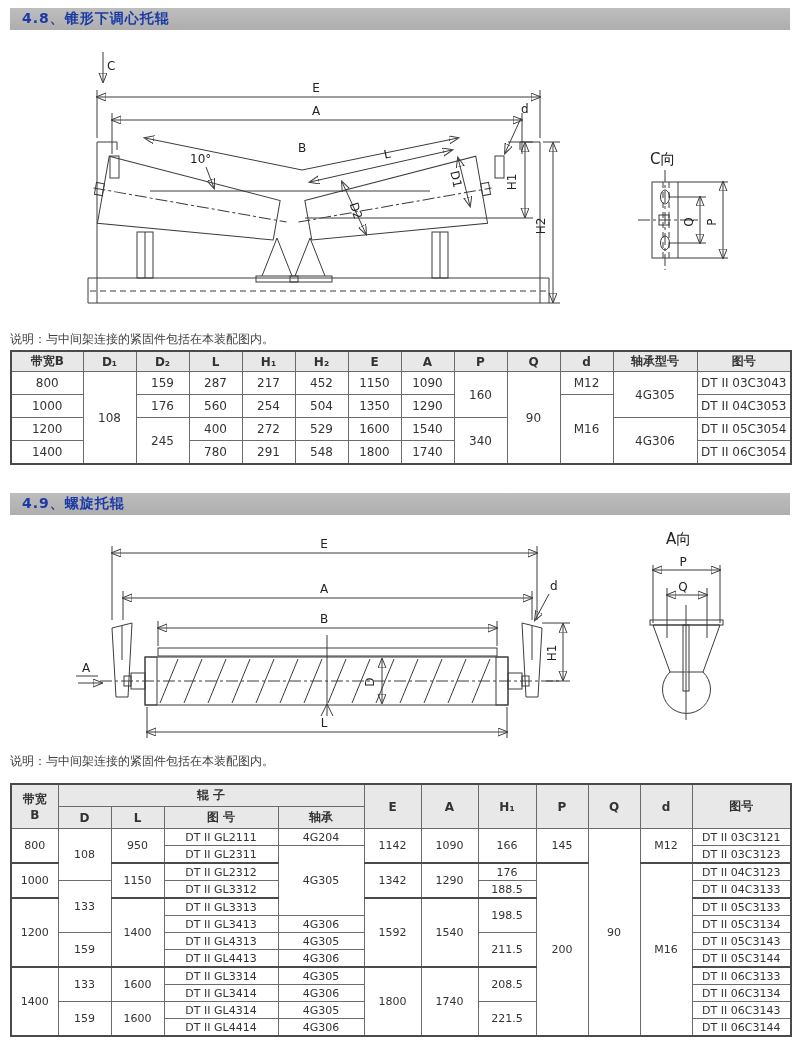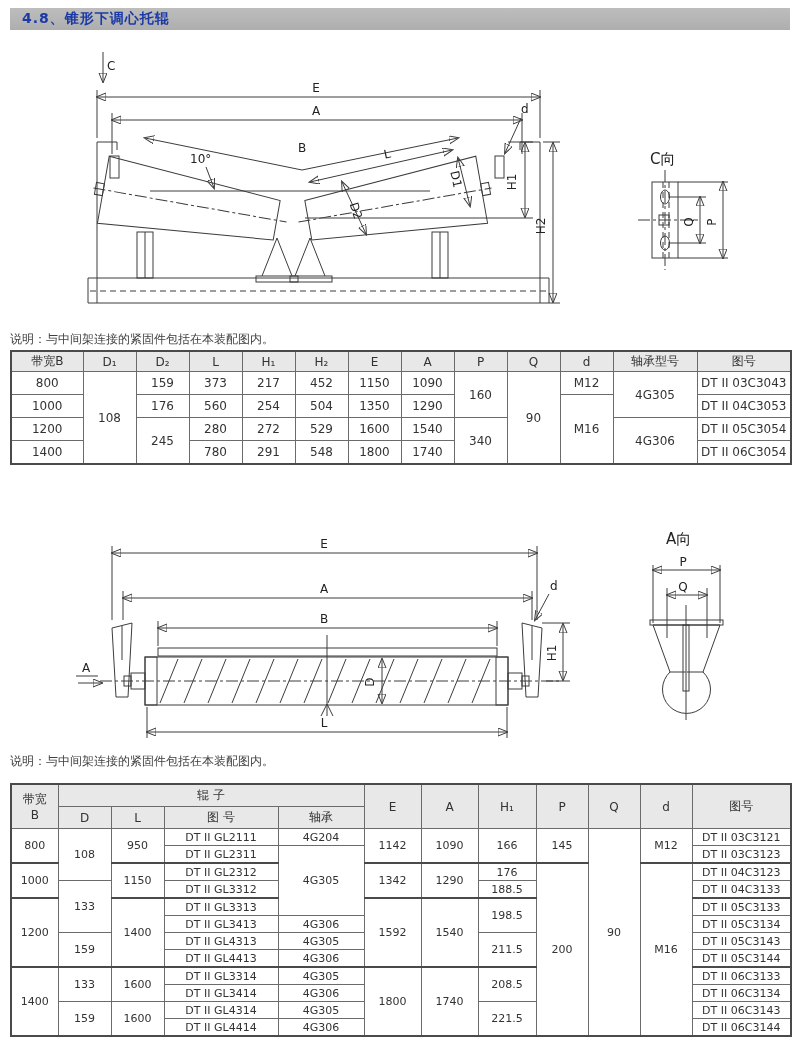--- a/index.html
+++ b/index.html
@@ -8,21 +8,21 @@
   .section-bar{position:absolute;left:10px;width:780px;height:22px;
         background:linear-gradient(#bdbdbd,#aeaeae);display:flex;align-items:center;
         padding-left:12px;box-sizing:border-box;}
   .section-bar span{color:#1c3aa5;font-weight:bold;font-size:14px;letter-spacing:1px;}
   .note{position:absolute;left:10px;font-size:12px;color:#404040;}
   .unit{position:absolute;right:12px;font-size:11px;color:#222;margin-top:44px;}
   table.spec{position:absolute;left:10px;width:780px;border-collapse:collapse;
         table-layout:fixed;border:2px solid #4a4a4a;}
   table.spec th,table.spec td{border:1px solid #6b6b6b;text-align:center;
         vertical-align:middle;padding:0;color:#333;background:#fff;overflow:hidden;}
-  table.spec th{background:#e8e8e8;font-weight:normal;}
+  table.spec th{background:#e8e8e8;font-weight:bold;}
   #t1 th{height:19px;font-size:12px;}
   #t1 td{height:22px;font-size:12px;}
   #t2 th{height:21px;font-size:12px;}
   #t2 td{height:16px;font-size:11px;}
   #t2 .bt{border-top:2px solid #4a4a4a;}
   svg{position:absolute;left:0;}
   svg line,svg path,svg polyline,svg polygon,svg rect,svg ellipse,svg circle{
         stroke:#3c3c3c;stroke-width:1;fill:none;}
   svg .dt{font-size:12px;fill:#222;stroke:none;}
   svg .vt{font-size:15px;fill:#222;stroke:none;}
@@ -179,21 +179,21 @@
         <th>d</th>
         <th>轴承型号</th>
         <th>图号</th>
       </tr>
     </thead>
     <tbody>
       <tr>
         <td>800</td>
         <td rowspan="4">108</td>
         <td>159</td>
-        <td>373</td>
+        <td>287</td>
         <td>217</td>
         <td>452</td>
         <td>1150</td>
         <td>1090</td>
         <td rowspan="2">160</td>
         <td rowspan="4">90</td>
         <td>M12</td>
         <td rowspan="2">4G305</td>
         <td>DT II 03C3043</td>
       </tr>
@@ -204,41 +204,44 @@
         <td>254</td>
         <td>504</td>
         <td>1350</td>
         <td>1290</td>
         <td rowspan="3">M16</td>
         <td>DT II 04C3053</td>
       </tr>
       <tr>
         <td>1200</td>
         <td rowspan="2">245</td>
-        <td>280</td>
+        <td>400</td>
         <td>272</td>
         <td>529</td>
         <td>1600</td>
         <td>1540</td>
         <td rowspan="2">340</td>
         <td rowspan="2">4G306</td>
         <td>DT II 05C3054</td>
       </tr>
       <tr>
         <td>1400</td>
         <td>780</td>
         <td>291</td>
         <td>548</td>
         <td>1800</td>
         <td>1740</td>
         <td>DT II 06C3054</td>
       </tr>
     </tbody>
   </table>
 
+  <div class="section-bar" style="top:493px;">
+    <span>4.9、螺旋托辊</span>
+  </div>
 
   <svg style="top:520px;" width="800" height="233" viewBox="0 0 800 233">
     <defs>
       <marker id="ar2" markerWidth="11" markerHeight="9" refX="9" refY="4" orient="auto-start-reverse">
         <path d="M0,0 L10,4 L0,8 z" fill="#3c3c3c" stroke="none"></path>
       </marker>
     </defs>
 
     <g>
       <polygon points="112,108 132,103 128,177 116,177"></polygon>

